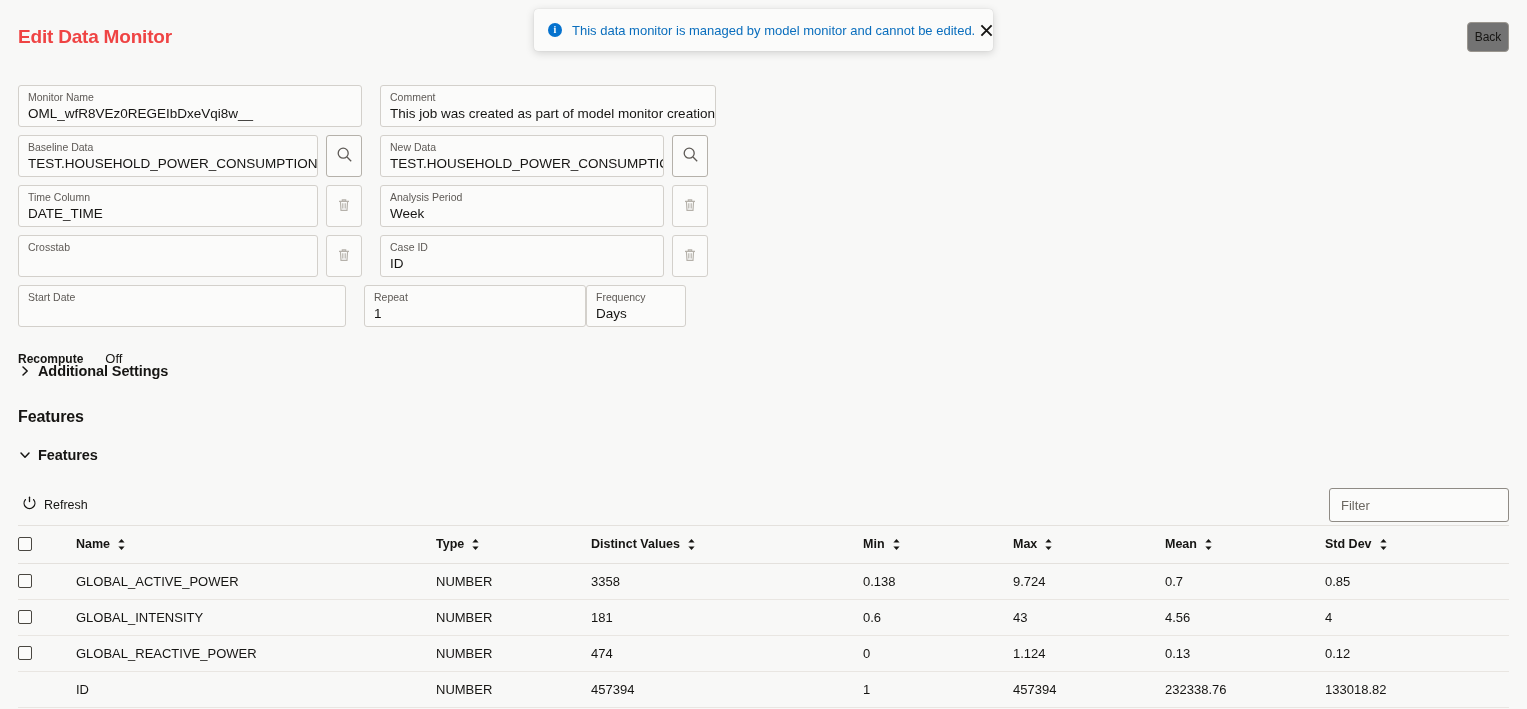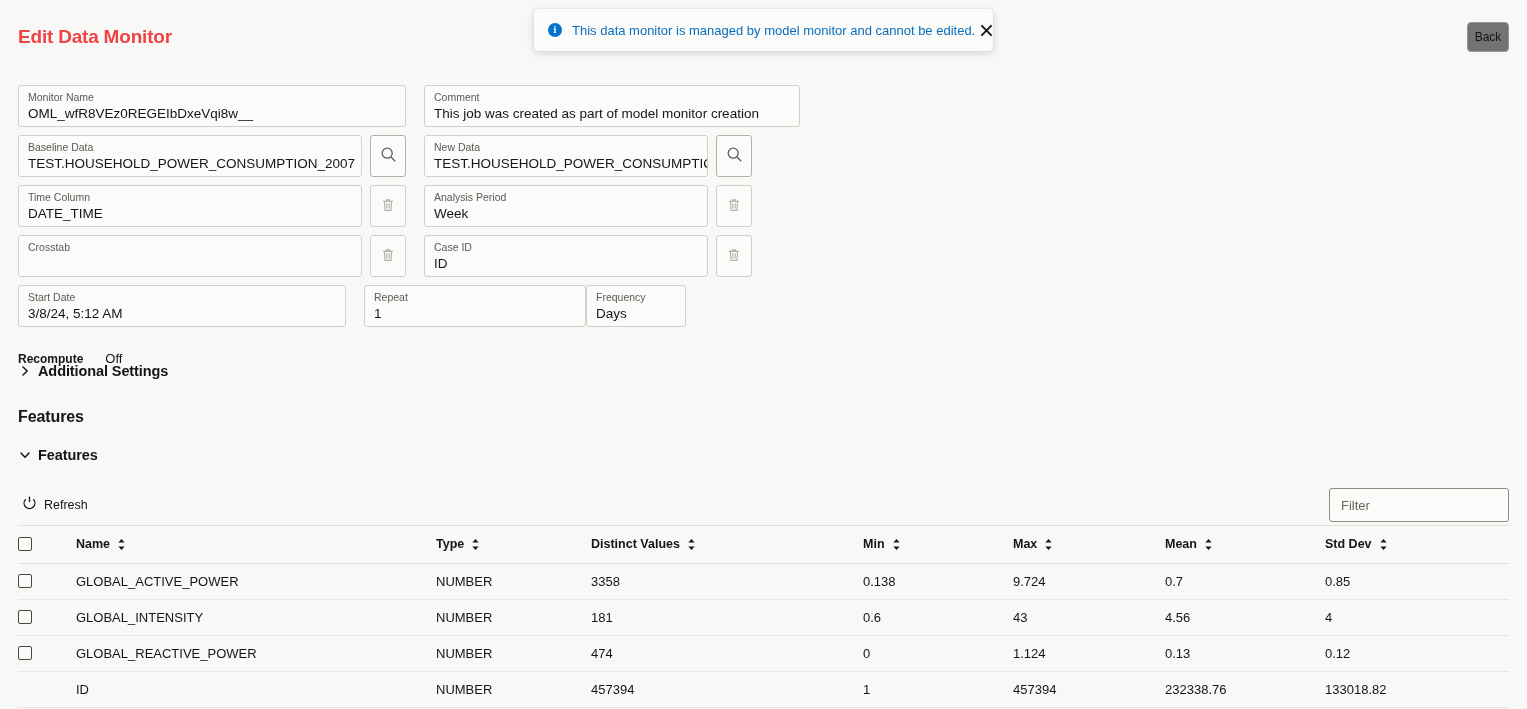--- a/index.html
+++ b/index.html
@@ -51,21 +51,21 @@
   .toast-close {
     width: 22px; height: 22px; flex: 0 0 auto;
     background: none; border: none; cursor: pointer;
     display: flex; align-items: center; justify-content: center;
     color: #161513; padding: 0;
   }
 
   
   .form { position: absolute; left: 18px; top: 85px; width: 680px; }
   .field-row { display: flex; margin-bottom: 8px; }
-  .col-left { width: 388px; flex: 0 0 auto; }
+  .col-left { width: 344px; flex: 0 0 auto; }
   .col-right { width: 328px; flex: 0 0 auto; margin-left: 18px; }
 
   .tf {
     position: relative;
     border: 1px solid #d3d0cb; border-radius: 3px;
     background: #fbfbfa; height: 42px;
     padding: 5px 9px 0 9px; overflow: hidden;
   }
   .tf-label { font-size: 10.5px; color: #5d5955; line-height: 13px; white-space: nowrap; }
   .tf-value { font-size: 13.5px; color: #161513; line-height: 19px; white-space: nowrap; }
@@ -169,21 +169,21 @@
 
   <div class="form">
 
     <div class="field-row">
       <div class="col-left">
         <div class="tf">
           <div class="tf-label">Monitor Name</div>
           <div class="tf-value">OML_wfR8VEz0REGEIbDxeVqi8w__</div>
         </div>
       </div>
-      <div class="col-right" style="width:376px;">
+      <div class="col-right" style="width:336px;">
         <div class="tf">
           <div class="tf-label">Comment</div>
           <div class="tf-value">This job was created as part of model monitor creation</div>
         </div>
       </div>
     </div>
 
     <div class="field-row">
       <div class="col-left with-btn">
         <div class="tf">
@@ -274,21 +274,20 @@
             </svg>
           </span>
         </button>
       </div>
     </div>
 
     <div class="field-row">
       <div class="col-left" style="width:328px;">
         <div class="tf">
           <div class="tf-label">Start Date</div>
-          <div class="tf-value">3/8/24, 5:12 AM</div>
         </div>
       </div>
       <div class="col-right" style="width:298px; display:flex;">
         <div class="tf narrow-a">
           <div class="tf-label">Repeat</div>
           <div class="tf-value">1</div>
         </div>
         <div class="tf narrow-b">
           <div class="tf-label">Frequency</div>
           <div class="tf-value">Days</div>

